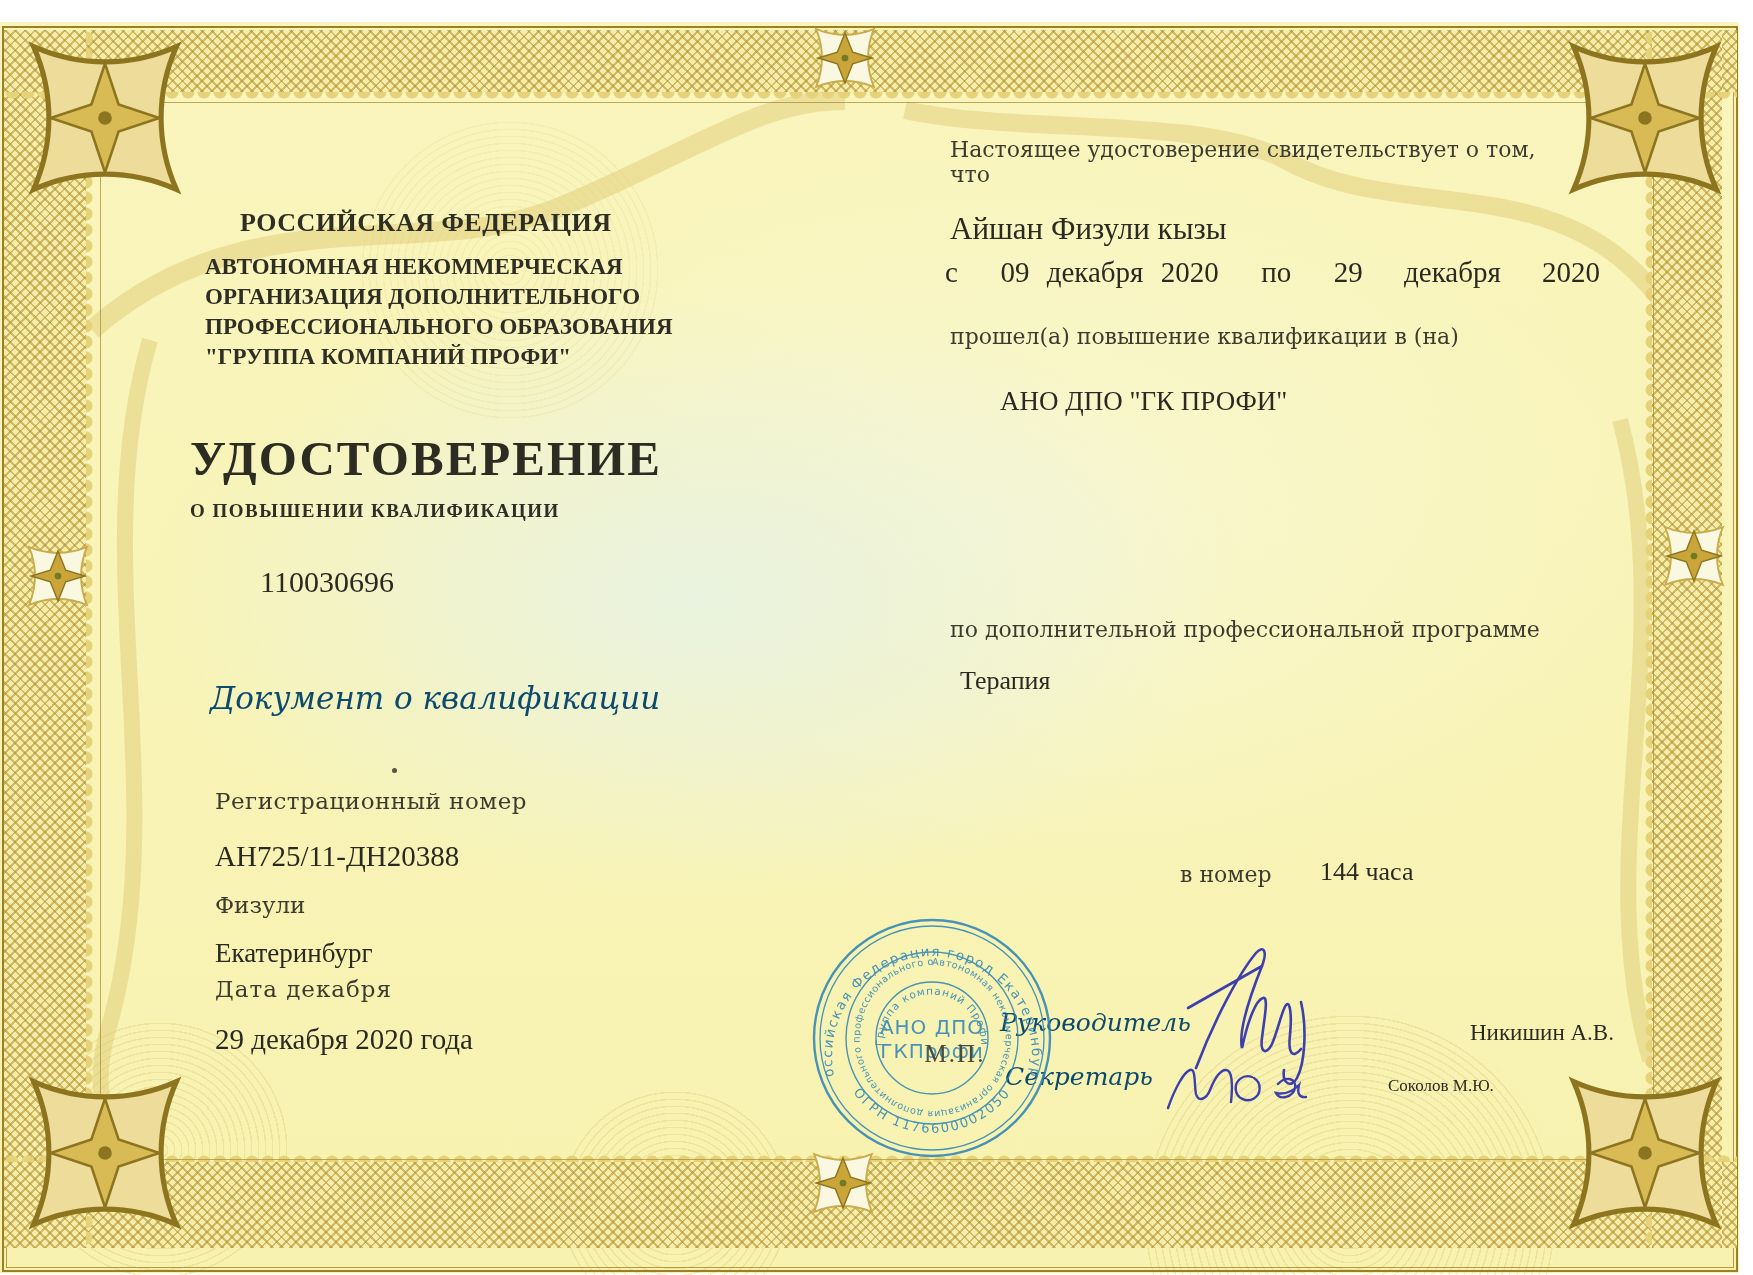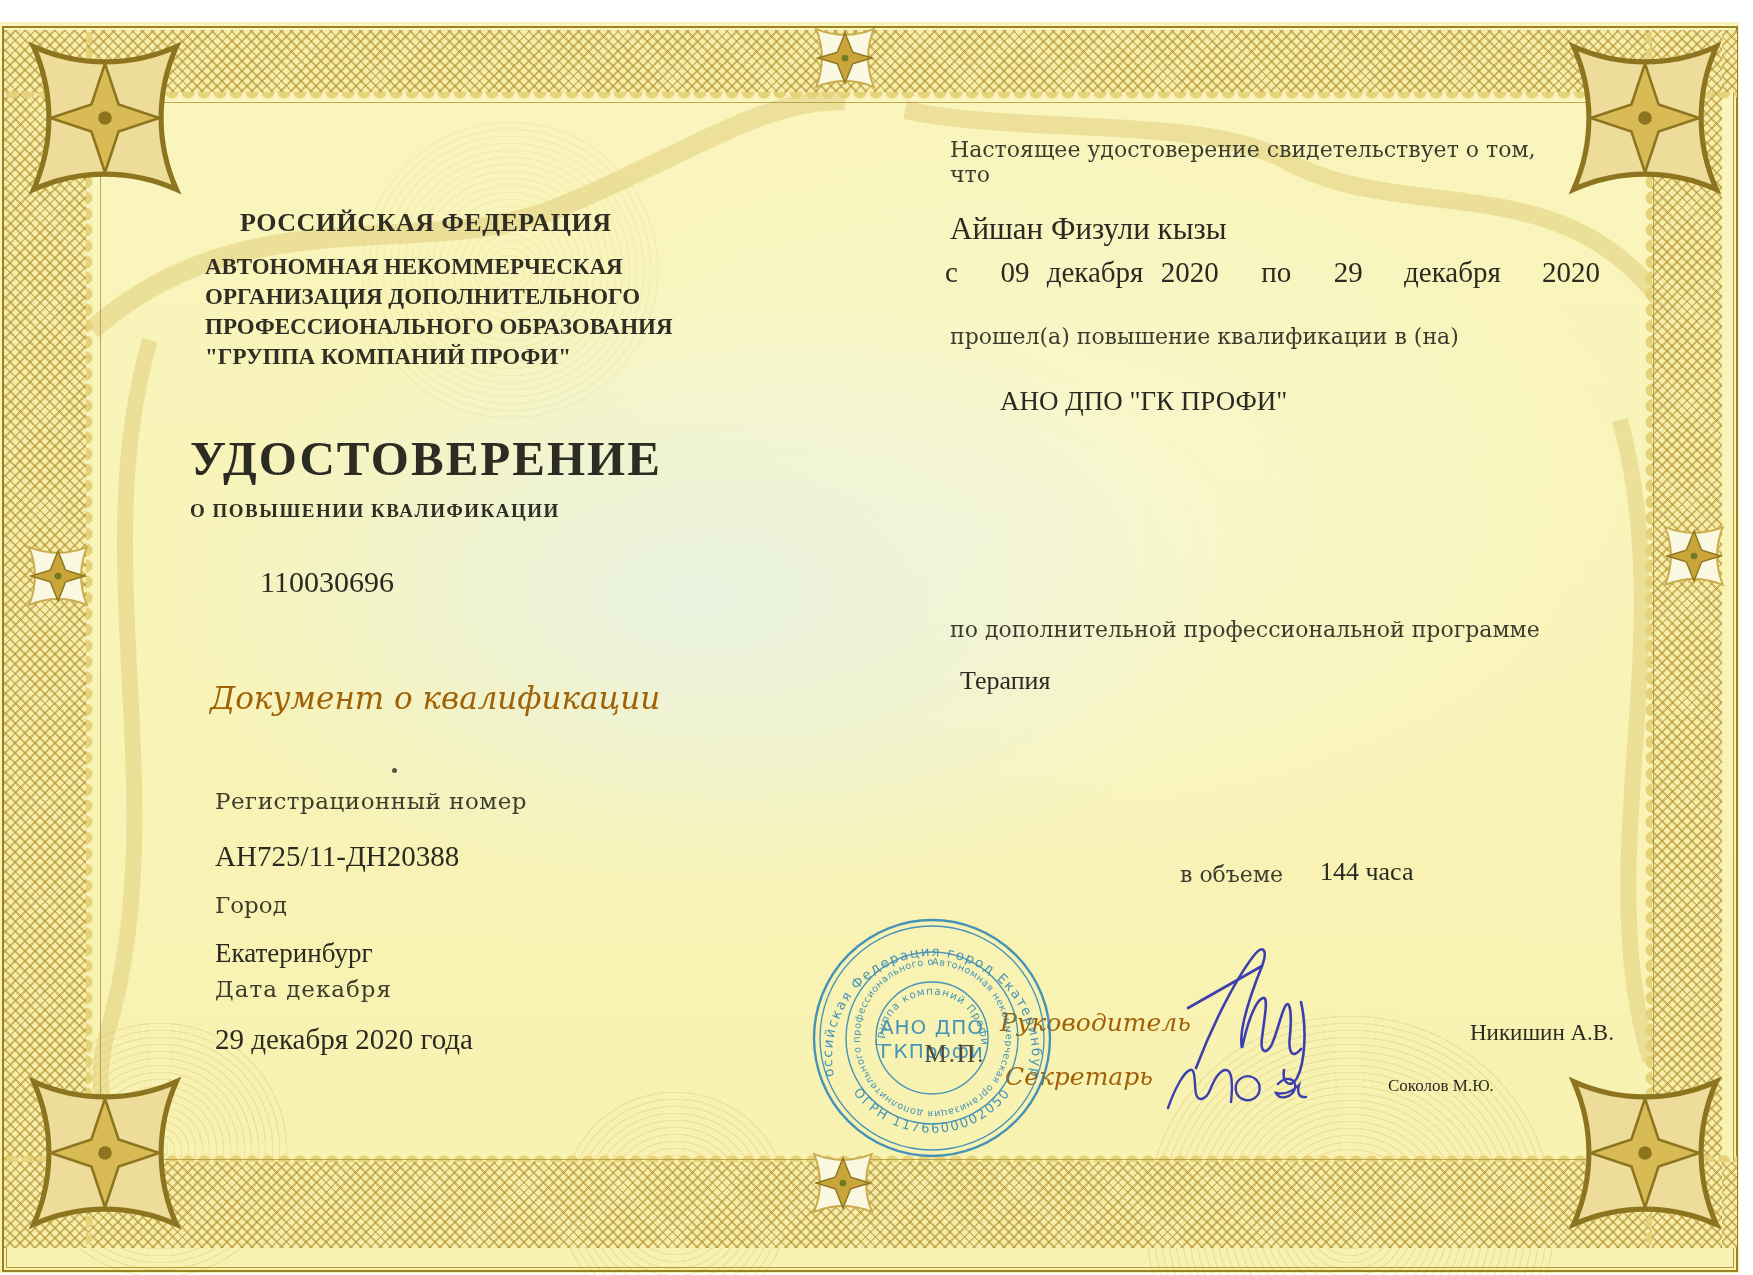--- a/index.html
+++ b/index.html
@@ -31,21 +31,21 @@
     background-size:15px 16px;}
   .rule{position:absolute;left:2px;top:26px;right:15px;bottom:3px;border:2px solid #9c8124;}
   .rule::after{content:"";position:absolute;inset:2px;border:1px solid #b79a3e;}
   .inner-rule{position:absolute;left:100px;top:102px;width:1552px;height:1056px;
     border:1.5px solid rgba(172,142,52,.75);}
   .ribbons{position:absolute;inset:0;pointer-events:none;}
   
   .t{position:absolute;text-align:left;}
   .head-font{font-family:"Liberation Serif",serif;font-weight:bold;}
   .dec{font-family:"DejaVu Serif",serif;color:#3c3b2d;}
-  .ital{font-family:"DejaVu Serif",serif;font-style:italic;color:#a16207;}
+  .ital{font-family:"DejaVu Serif",serif;font-style:italic;color:#0c4a6e;}
   .val{font-family:"Liberation Serif",serif;color:#2b2a22;}
   .period-row{position:absolute;display:flex;justify-content:space-between;align-items:baseline;
     font-family:"Liberation Serif",serif;color:#2b2a22;}
   .stamp-wrap{position:absolute;left:802px;top:908px;width:260px;height:260px;opacity:.88;}
   .mp{position:absolute;left:905px;top:1040px;width:100px;text-align:center;
       font-size:25px;letter-spacing:2px;color:#4c4b3c;font-family:"Liberation Serif",serif;}
   .sig{position:absolute;inset:0;pointer-events:none;}
   .dot{position:absolute;left:392px;top:768px;width:5px;height:5px;border-radius:50%;background:#56543f;}
 </style>
 </head>
@@ -138,21 +138,21 @@
   <div class="t val" style="left:260px;width:400px;top:565px;font-size:30px;">110030696</div>
 
   <div class="t ital" style="left:210px;width:480px;top:680px;font-size:31px;">Документ о квалификации</div>
 
   <div class="dot"></div>
 
   <div class="t dec" style="left:215px;width:470px;top:788px;font-size:23px;letter-spacing:.5px;">Регистрационный номер</div>
 
   <div class="t val" style="left:215px;width:470px;top:840px;font-size:29px;">АН725/11-ДН20388</div>
 
-  <div class="t dec" style="left:215px;width:470px;top:892px;font-size:23px;">Город</div>
+  <div class="t dec" style="left:215px;width:470px;top:892px;font-size:23px;">Физули</div>
 
   <div class="t val" style="left:215px;width:470px;top:938px;font-size:27px;">Екатеринбург</div>
 
   <div class="t dec" style="left:215px;width:470px;top:976px;font-size:23px;letter-spacing:1px;">Дата декабря</div>
 
   <div class="t val" style="left:215px;width:470px;top:1023px;font-size:29px;">29 декабря 2020 года</div>
 
   <div class="t dec" style="left:950px;width:600px;top:137px;font-size:22px;">Настоящее удостоверение свидетельствует о том, что</div>
 
 
@@ -166,21 +166,21 @@
   </div>
 
   <div class="t dec" style="left:950px;width:580px;top:324px;font-size:22px;">прошел(а) повышение квалификации в (на)</div>
 
   <div class="t val" style="left:1000px;width:580px;top:386px;font-size:27px;">АНО ДПО "ГК ПРОФИ"</div>
 
   <div class="t dec" style="left:950px;width:600px;top:617px;font-size:22px;">по дополнительной профессиональной программе</div>
 
   <div class="t val" style="left:960px;width:600px;top:666px;font-size:26px;">Терапия</div>
 
-  <div class="t dec" style="left:1180px;width:155px;top:862px;font-size:22px;">в объеме</div>
+  <div class="t dec" style="left:1180px;width:155px;top:862px;font-size:22px;">в номер</div>
 
   <div class="t val" style="left:1320px;width:145px;top:857px;font-size:26px;">144 часа</div>
 
   <div class="t ital" style="left:1000px;width:220px;top:1008px;font-size:25px;text-align:left;">Руководитель</div>
 
   <div class="t val" style="left:1470px;width:190px;top:1020px;font-size:23px;">Никишин А.В.</div>
 
   <div class="t ital" style="left:1005px;width:220px;top:1062px;font-size:25px;text-align:left;">Секретарь</div>
 
   <div class="t val" style="left:1388px;width:190px;top:1076px;font-size:17px;">Соколов М.Ю.</div>

